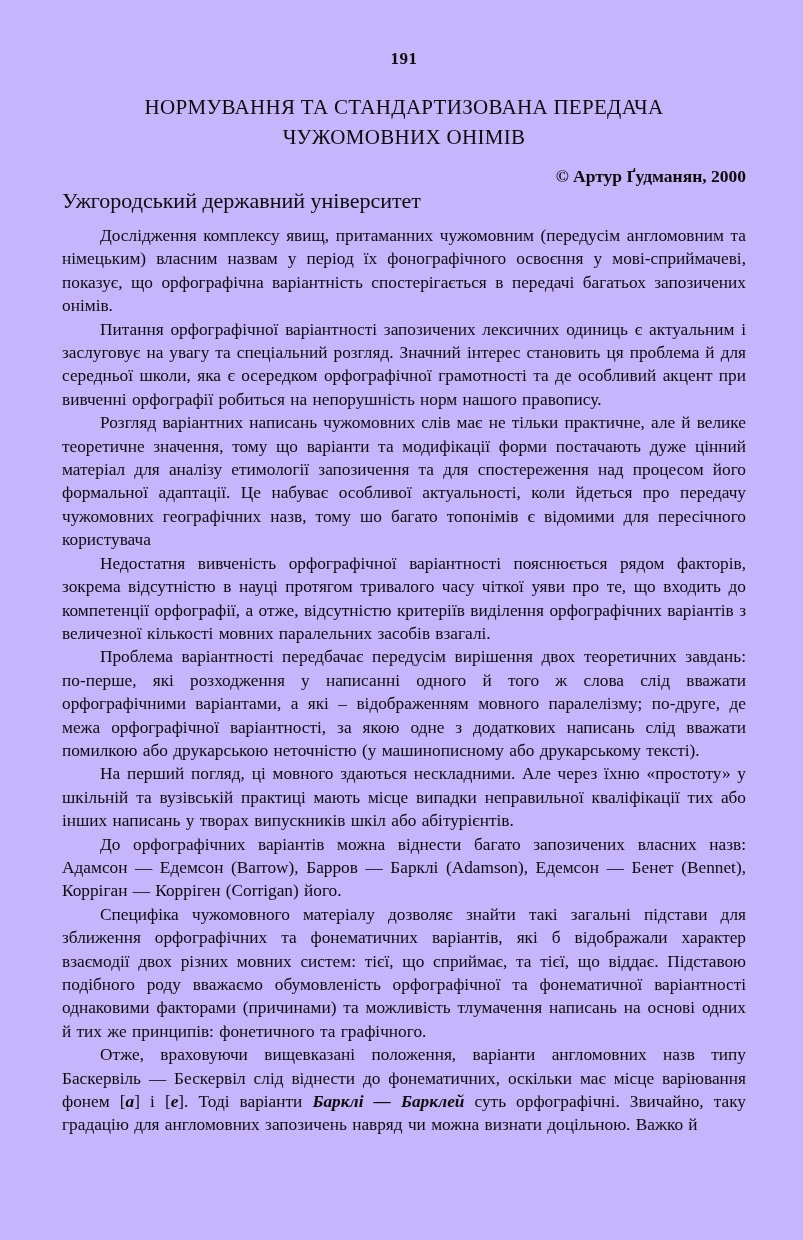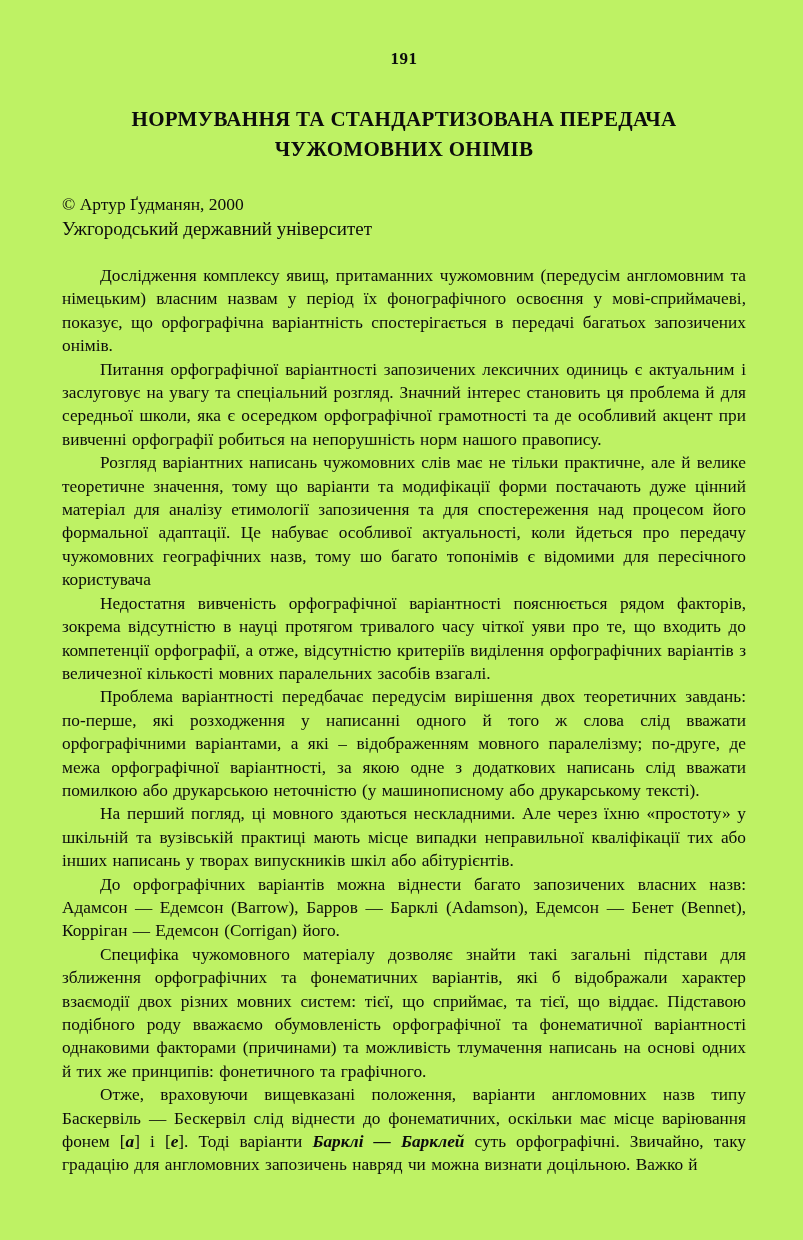--- a/index.html
+++ b/index.html
@@ -1,53 +1,54 @@
 <!DOCTYPE html>
 <html><head>
 <meta charset="utf-8">
 <style>
   html, body { margin: 0; padding: 0; background: #e8e8e8; }
   .page {
     position: relative;
     width: 803px;
     height: 1240px;
     margin: 0 auto;
-    background: #bef264;
+    background: #c4b5fd;
     color: #0c0c0c;
     font-family: "Liberation Serif", "DejaVu Serif", serif;
     box-sizing: border-box;
     padding: 48px 57px 0 62px;
     overflow: hidden;
   }
   .page-number {
     text-align: center;
     font-size: 17px;
     line-height: 22px;
     font-weight: bold;
     letter-spacing: 0.5px;
   }
   .title {
-    margin-top: 34px;
+    margin-top: 22px;
     text-align: center;
-    font-weight: bold;
+    font-weight: normal;
     font-size: 21px;
     line-height: 30px;
     letter-spacing: 0.3px;
   }
   .byline {
-    margin-top: 28px;
-    font-weight: normal;
+    margin-top: 12px;
+    font-weight: bold;
     font-size: 17.5px;
     line-height: 24px;
+    text-align: right;
   }
   .affiliation {
-    font-size: 19px;
+    font-size: 22px;
     line-height: 25px;
   }
-  .body-text { margin-top: 23px; }
+  .body-text { margin-top: 11px; }
   .body-text p {
     margin: 0;
     font-size: 17.3px;
     line-height: 23.4px;
     text-align: justify;
     text-indent: 38px;
     word-spacing: 1px;
   }
   .it { }
   .bi { font-style: italic; font-weight: bold; }
@@ -69,21 +70,21 @@
 
   <div class="body-text">
 
     <p>Дослідження комплексу явищ, притаманних чужомовним (передусім англомовним та німецьким) власним назвам у період їх фонографічного освоєння у мові-сприймачеві, показує, що орфографічна варіантність спостерігається в передачі багатьох запозичених онімів.</p>
     <p>Питання орфографічної варіантності запозичених лексичних одиниць є актуальним і заслуговує на увагу та спеціальний розгляд. Значний інтерес становить ця проблема й для середньої школи, яка є осередком орфографічної грамотності та де особливий акцент при вивченні орфографії робиться на непорушність норм нашого правопису.</p>
     <p>Розгляд варіантних написань чужомовних слів має не тільки практичне, але й велике теоретичне значення, тому що варіанти та модифікації форми постачають дуже цінний матеріал для аналізу етимології запозичення та для спостереження над процесом його формальної адаптації. Це набуває особливої актуальності, коли йдеться про передачу чужомовних географічних назв, тому шо багато топонімів є відомими для пересічного користувача</p>
     <p>Недостатня вивченість орфографічної варіантності пояснюється рядом факторів, зокрема відсутністю в науці протягом тривалого часу чіткої уяви про те, що входить до компетенції орфографії, а отже, відсутністю критеріїв виділення орфографічних варіантів з величезної кількості мовних паралельних засобів взагалі.</p>
     <p>Проблема варіантності передбачає передусім вирішення двох теоретичних завдань: по-перше, які розходження у написанні одного й того ж слова слід вважати орфографічними варіантами, а які – відображенням мовного паралелізму; по-друге, де межа орфографічної варіантності, за якою одне з додаткових написань слід вважати помилкою або друкарською неточністю (у машинописному або друкарському тексті).</p>
     <p>На перший погляд, ці мовного здаються нескладними. Але через їхню «простоту» у шкільній та вузівській практиці мають місце випадки неправильної кваліфікації тих або інших написань у творах випускників шкіл або абітурієнтів.</p>
 
-    <p><span>До орфографічних варіантів можна віднести багато запозичених власних назв: </span><span class="it">Адамсон — Едемсон</span><span> (Barrow), </span><span class="it">Барров — Барклі</span><span> (Adamson), </span><span class="it">Едемсон — Бенет</span><span> (Bennet), </span><span class="it">Корріган — Едемсон</span><span> (Corrigan) його.</span></p>
+    <p><span>До орфографічних варіантів можна віднести багато запозичених власних назв: </span><span class="it">Адамсон — Едемсон</span><span> (Barrow), </span><span class="it">Барров — Барклі</span><span> (Adamson), </span><span class="it">Едемсон — Бенет</span><span> (Bennet), </span><span class="it">Корріган — Корріген</span><span> (Corrigan) його.</span></p>
 
     <p>Специфіка чужомовного матеріалу дозволяє знайти такі загальні підстави для зближення орфографічних та фонематичних варіантів, які б відображали характер взаємодії двох різних мовних систем: тієї, що сприймає, та тієї, що віддає. Підставою подібного роду вважаємо обумовленість орфографічної та фонематичної варіантності однаковими факторами (причинами) та можливість тлумачення написань на основі одних й тих же принципів: фонетичного та графічного.</p>
 
     <p><span>Отже, враховуючи вищевказані положення, варіанти англомовних назв типу </span><span class="it">Баскервіль — Бескервіл</span><span> слід віднести до фонематичних, оскільки має місце варіювання фонем [</span><span class="bi">а</span><span>] і [</span><span class="bi">е</span><span>]. Тоді варіанти </span><span class="bi">Барклі — Барклей</span><span> суть орфографічні. Звичайно, таку градацію для англомовних запозичень навряд чи можна визнати доцільною. Важко й</span></p>
 
   </div>
 
 </div>
 
 </body></html>

